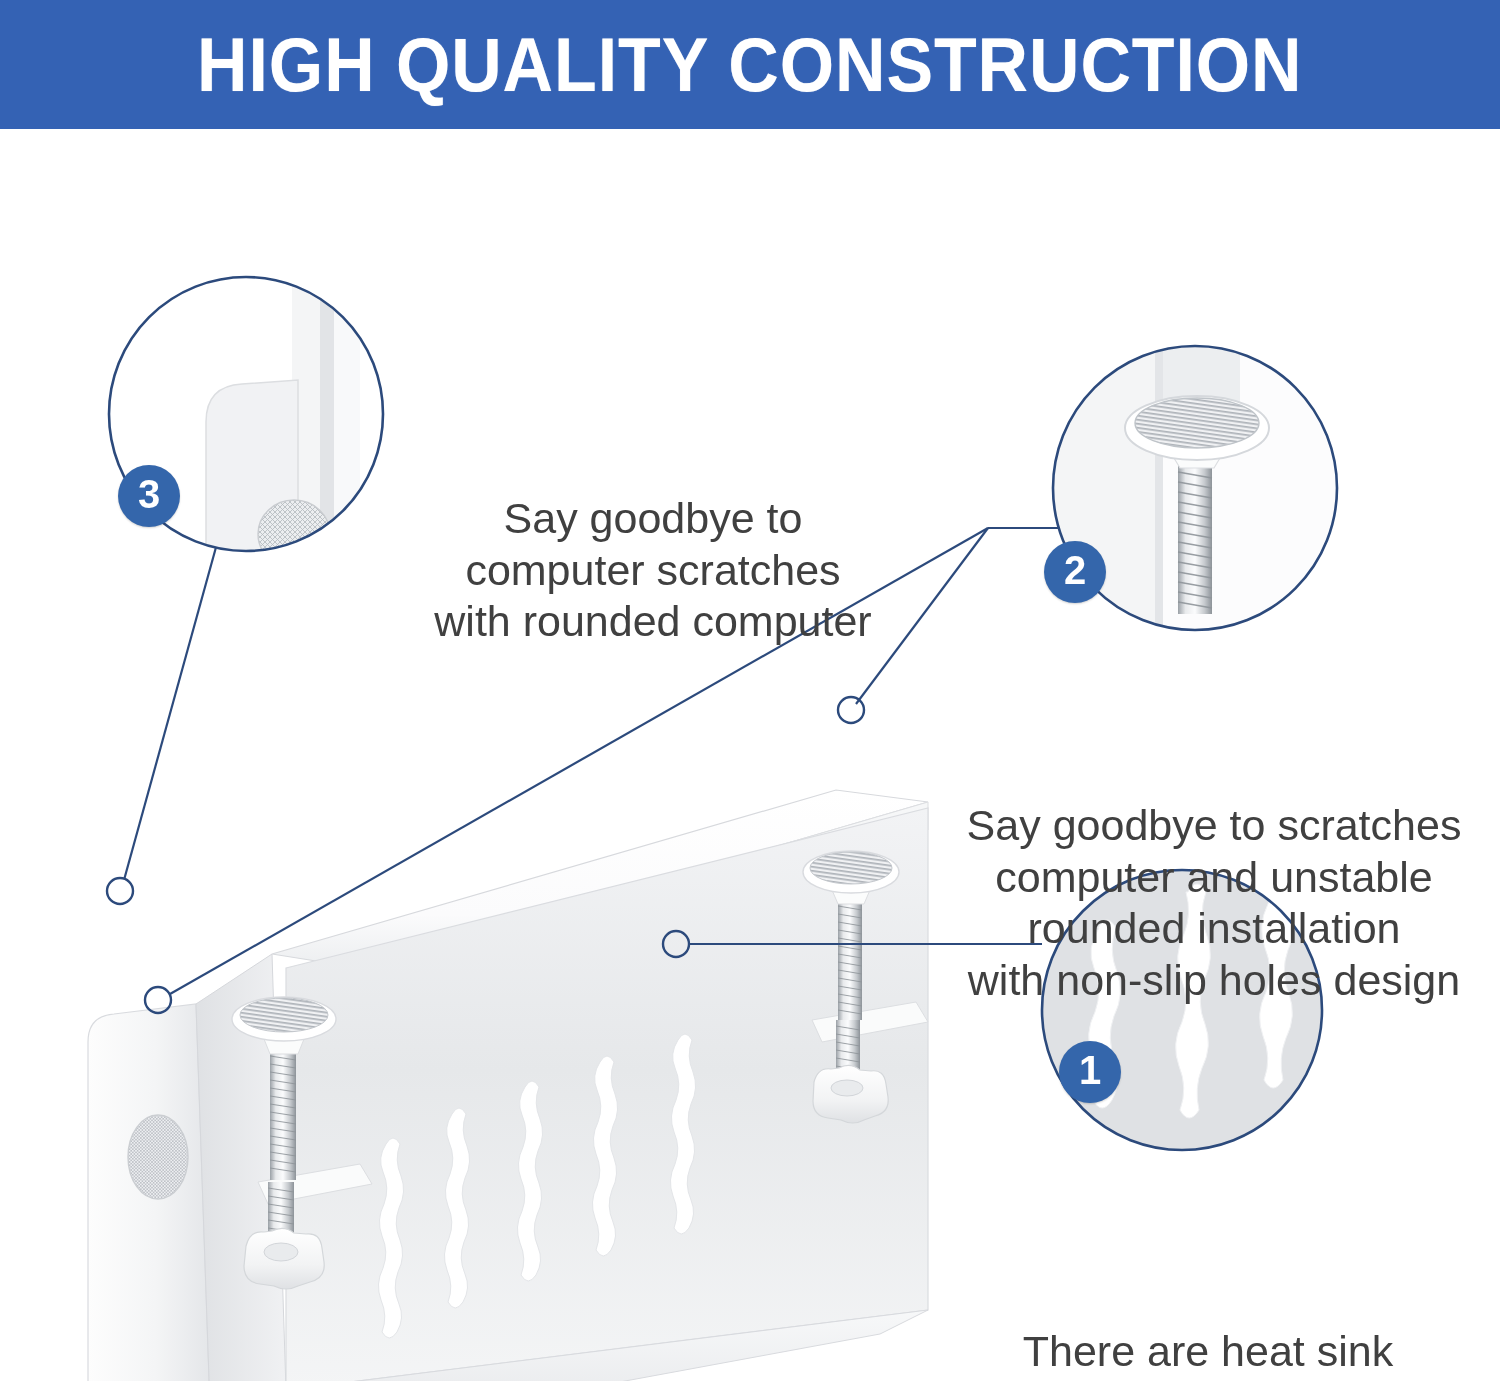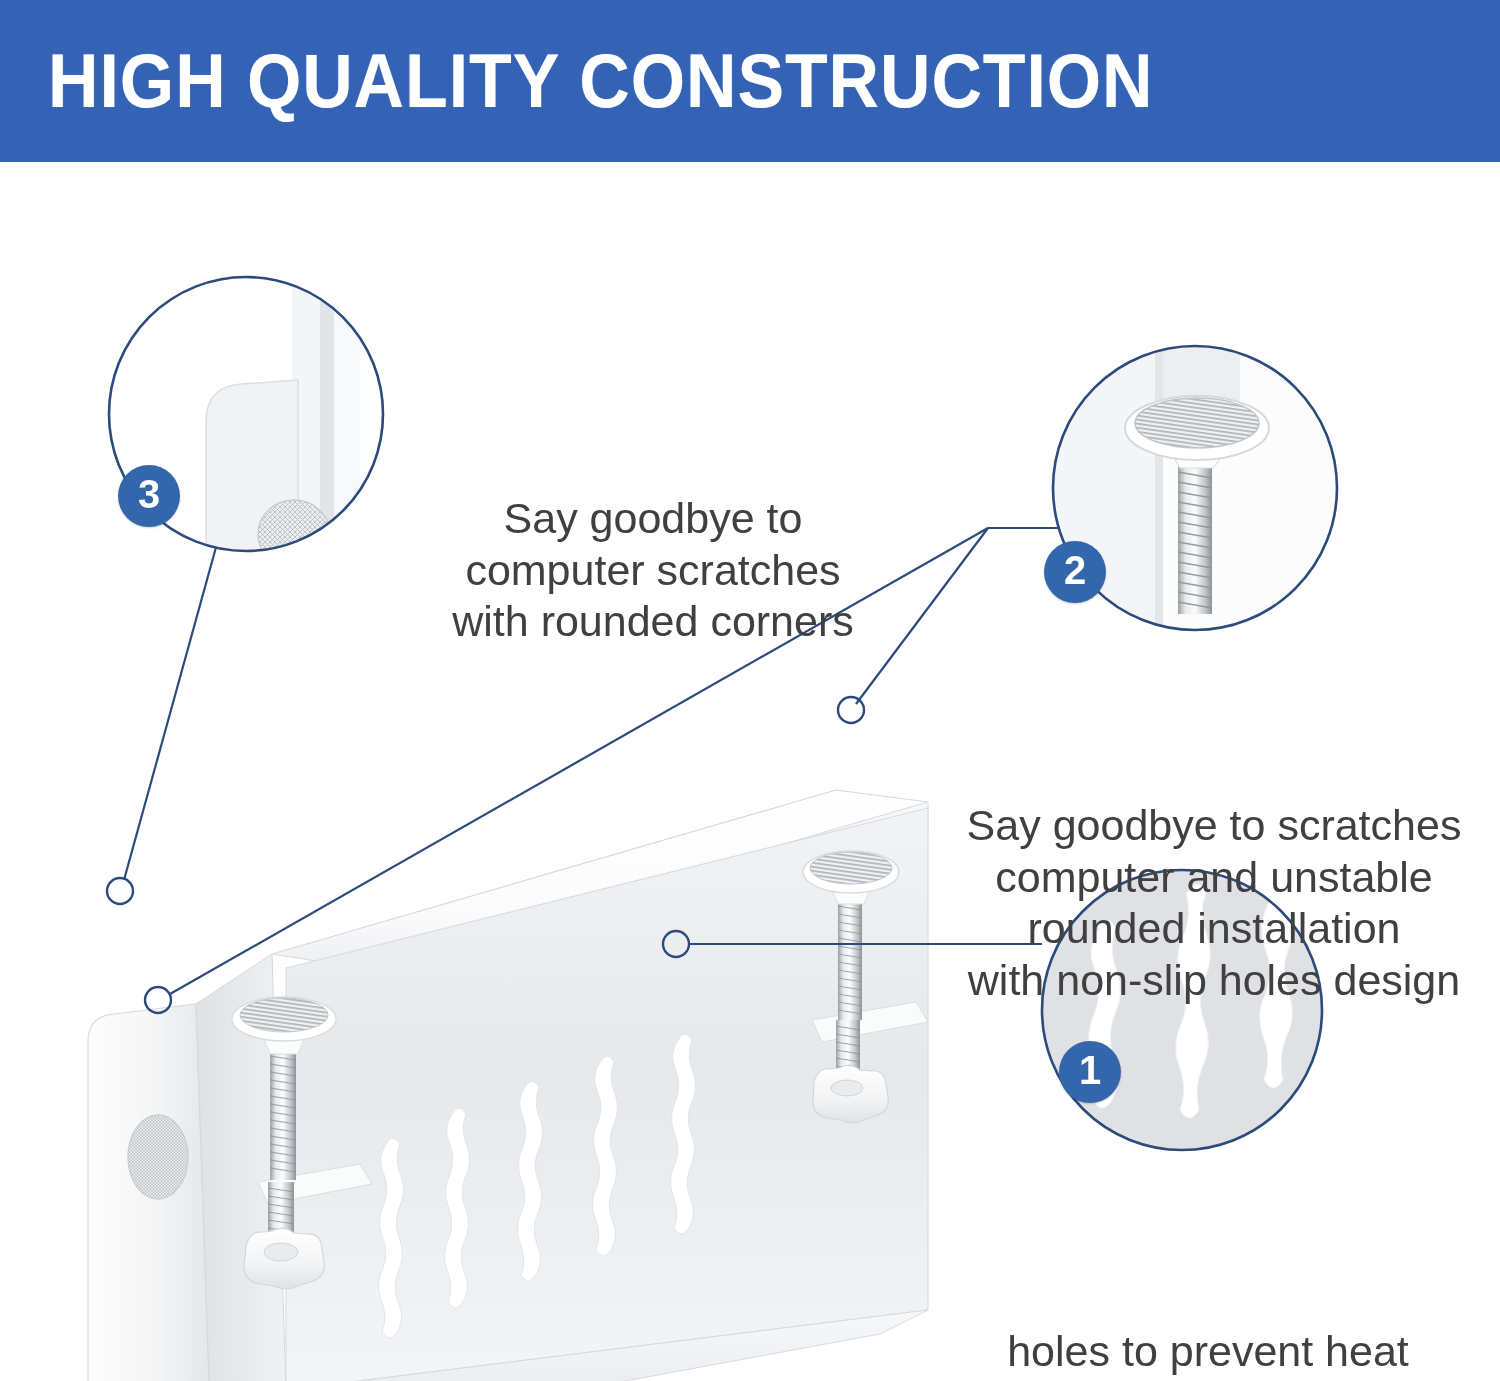--- a/index.html
+++ b/index.html
@@ -20,25 +20,25 @@
     background: #ffffff;
     overflow: hidden;
   }
 
   
   #banner {
     position: absolute;
     left: 0;
     top: 0;
     width: 1500px;
-    height: 162px;
+    height: 129px;
     background: #3462b4;
     display: flex;
     align-items: center;
-    justify-content: flex-start;
+    justify-content: center;
   }
   #banner-title {
     color: #ffffff;
     font-family: "Liberation Sans Narrow", "Liberation Sans", sans-serif;
     font-size: 76px;
     font-weight: bold;
     letter-spacing: 1px;
     transform: scaleX(0.92);
     white-space: nowrap;
     line-height: 1;
@@ -330,29 +330,30 @@
     <div class="badge" id="badge-2">
       <span>2</span>
     </div>
     <div class="badge" id="badge-1">
       <span>1</span>
     </div>
 
     <div class="caption" id="caption-3">
       <div>Say goodbye to</div>
       <div>computer scratches</div>
-      <div>with rounded corners</div>
+      <div>with rounded computer</div>
     </div>
 
     <div class="caption" id="caption-2">
       <div>Say goodbye to scratches</div>
       <div>computer and unstable</div>
       <div>rounded installation</div>
       <div>with non-slip holes design</div>
     </div>
 
     <div class="caption" id="caption-1">
+      <div>There are heat sink</div>
       <div>holes to prevent heat</div>
 
     </div>
 
   </div>
 </div>
 
 </body></html>

